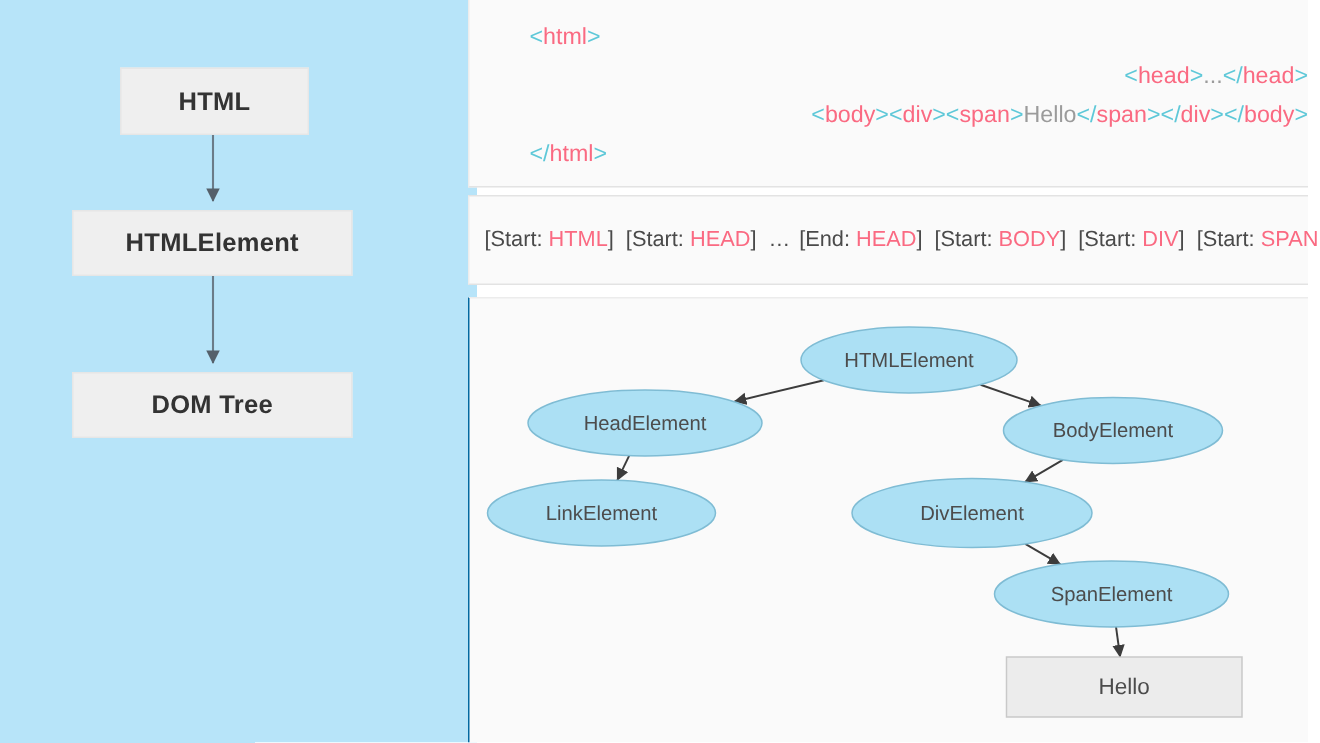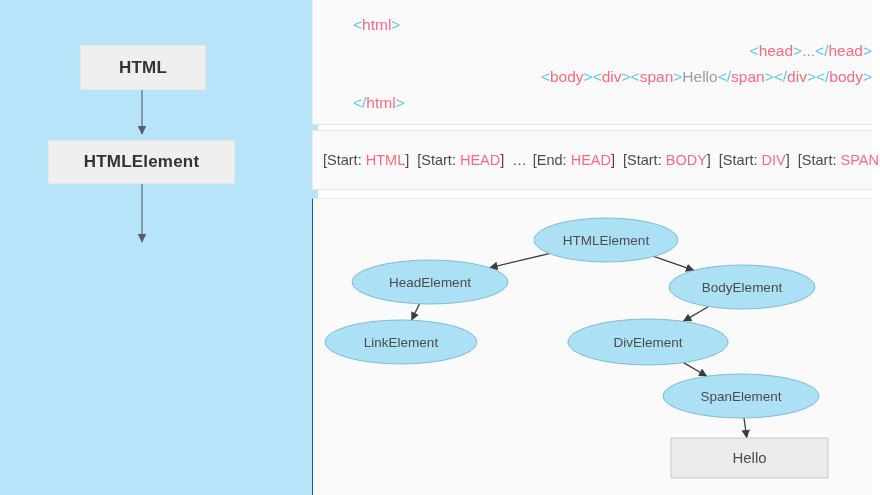--- a/index.html
+++ b/index.html
@@ -165,20 +165,21 @@
         <marker id="flowArrow" markerWidth="9" markerHeight="9" refX="6" refY="3.2" orient="auto" markerUnits="strokeWidth">
           <path d="M0,0 L6.5,3.2 L0,6.4 z" fill="#55606b"></path>
         </marker>
       </defs>
       <line x1="142" y1="90" x2="142" y2="134" class="flow-edge" stroke="#6b7b88" stroke-width="1.4" marker-end="url(#flowArrow)"></line>
       <line x1="142" y1="184" x2="142" y2="242" class="flow-edge" stroke="#6b7b88" stroke-width="1.4" marker-end="url(#flowArrow)"></line>
     </svg>
 
     <div class="flow-box" id="flow-box-0">HTML</div>
     <div class="flow-box" id="flow-box-1">HTMLElement</div>
+    <div class="flow-box" id="flow-box-2">DOM Tree</div>
   </div>
 
   <div class="right-col">
 
     <div class="panel" id="panel-code">
       <div class="code-block" id="code-block"><div class="code-line"><span class="br">&lt;</span><span class="tg">html</span><span class="br">&gt;</span></div><div class="code-line ind1"><span class="br">&lt;</span><span class="tg">head</span><span class="br">&gt;</span><span class="txt">...</span><span class="br">&lt;/</span><span class="tg">head</span><span class="br">&gt;</span></div><div class="code-line ind1"><span class="br">&lt;</span><span class="tg">body</span><span class="br">&gt;</span><span class="br">&lt;</span><span class="tg">div</span><span class="br">&gt;</span><span class="br">&lt;</span><span class="tg">span</span><span class="br">&gt;</span><span class="txt">Hello</span><span class="br">&lt;/</span><span class="tg">span</span><span class="br">&gt;</span><span class="br">&lt;/</span><span class="tg">div</span><span class="br">&gt;</span><span class="br">&lt;/</span><span class="tg">body</span><span class="br">&gt;</span></div><div class="code-line"><span class="br">&lt;/</span><span class="tg">html</span><span class="br">&gt;</span></div></div>
     </div>
 
     <div class="panel" id="panel-tokens">
       <div class="tokens" id="token-list"><span class="token"><span>[Start: </span><span class="tname">HTML</span><span>]</span></span><span class="token"><span>[Start: </span><span class="tname">HEAD</span><span>]</span></span><span class="token-ellipsis">…</span><span class="token"><span>[End: </span><span class="tname">HEAD</span><span>]</span></span><span class="token"><span>[Start: </span><span class="tname">BODY</span><span>]</span></span><span class="token"><span>[Start: </span><span class="tname">DIV</span><span>]</span></span><span class="token"><span>[Start: </span><span class="tname">SPAN</span></span></div>

